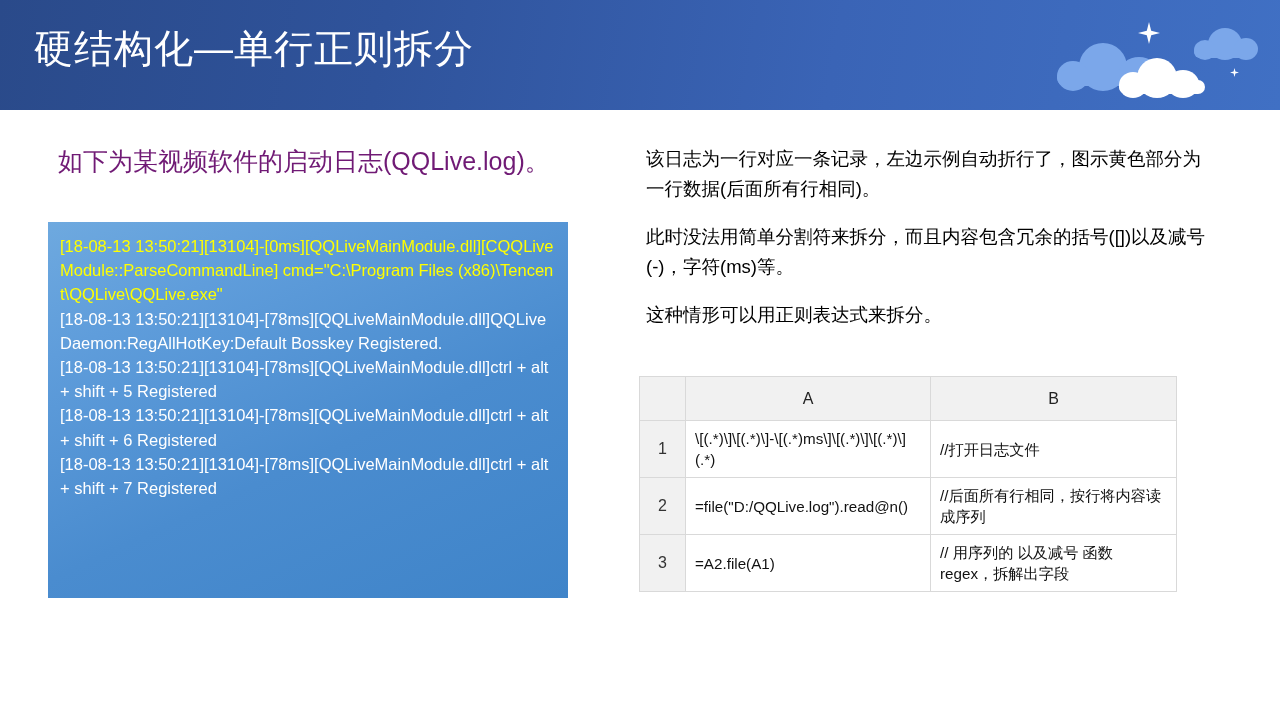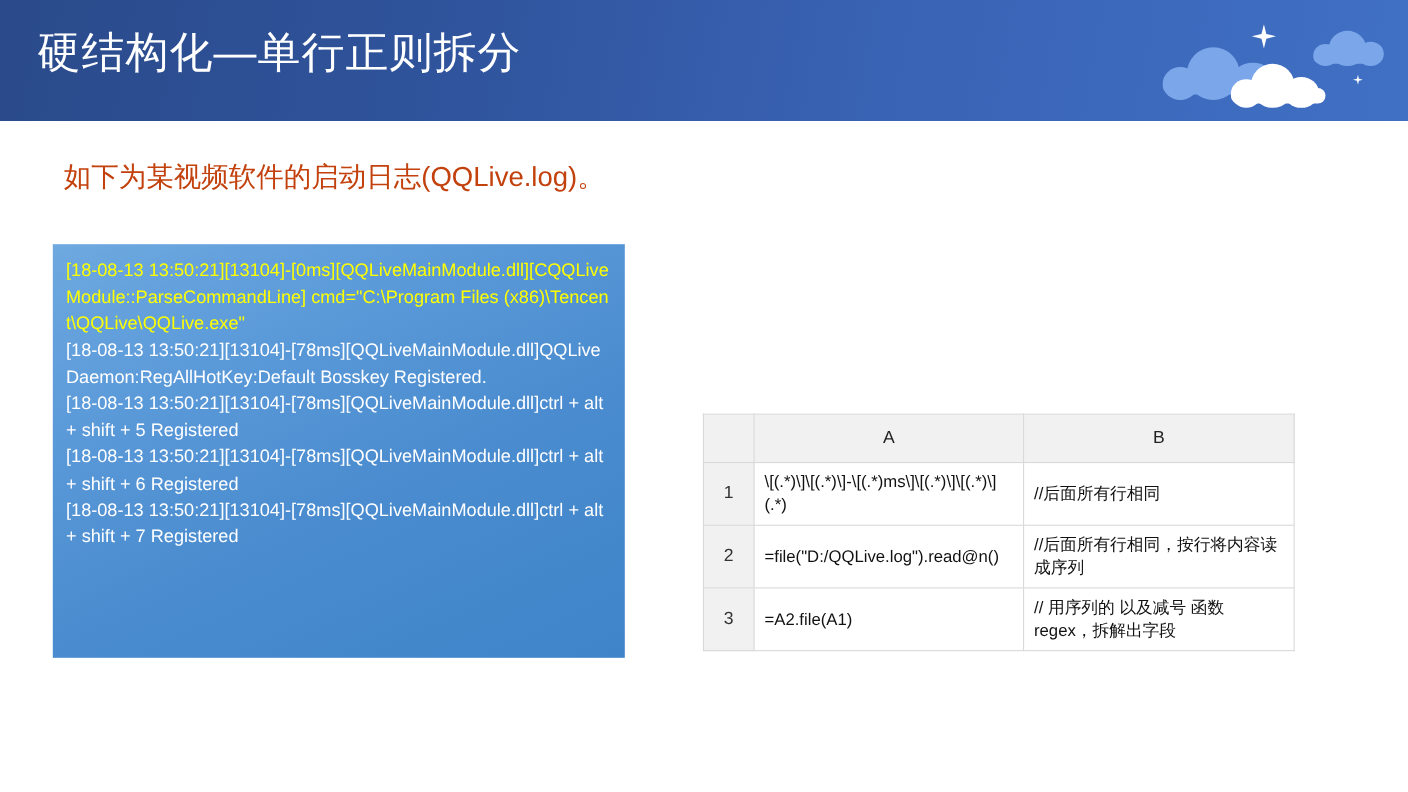--- a/index.html
+++ b/index.html
@@ -71,21 +71,21 @@
     left: 1230px; top: 68px; width: 9px; height: 9px;
     clip-path: polygon(50% 0%, 60% 40%, 100% 50%, 60% 60%, 50% 100%, 40% 60%, 0% 50%, 40% 40%);
   }
 
   
   #left-subtitle {
     position: absolute;
     left: 58px; top: 143px;
     font-size: 25px;
     line-height: 36px;
-    color: #c2410c;
+    color: #701a75;
     white-space: nowrap;
   }
 
   #log-box {
     position: absolute;
     left: 48px; top: 222px;
     width: 520px; height: 376px;
     background: linear-gradient(155deg, #6ea9df 0%, #5f9ddb 22%, #4a8ccf 58%, #3f84c9 100%);
     padding: 12px 12px 8px 12px;
     overflow: hidden;
@@ -189,39 +189,44 @@
   <div id="left-subtitle">如下为某视频软件的启动日志(QQLive.log)。</div>
 
   <div id="log-box">
     <div class="log-line hl">[18-08-13 13:50:21][13104]-[0ms][QQLiveMainModule.dll][CQQLiveModule::ParseCommandLine] cmd="C:\Program Files (x86)\Tencent\QQLive\QQLive.exe"</div>
     <div class="log-line">[18-08-13 13:50:21][13104]-[78ms][QQLiveMainModule.dll]QQLiveDaemon:RegAllHotKey:Default Bosskey Registered.</div>
     <div class="log-line">[18-08-13 13:50:21][13104]-[78ms][QQLiveMainModule.dll]ctrl + alt + shift + 5 Registered</div>
     <div class="log-line">[18-08-13 13:50:21][13104]-[78ms][QQLiveMainModule.dll]ctrl + alt + shift + 6 Registered</div>
     <div class="log-line">[18-08-13 13:50:21][13104]-[78ms][QQLiveMainModule.dll]ctrl + alt + shift + 7 Registered</div>
   </div>
 
+  <div id="right-col">
+    <p class="para">该日志为一行对应一条记录，左边示例自动折行了，图示黄色部分为一行数据(后面所有行相同)。</p>
+    <p class="para">此时没法用简单分割符来拆分，而且内容包含冗余的括号([])以及减号(-)，字符(ms)等。</p>
+    <p class="para">这种情形可以用正则表达式来拆分。</p>
+  </div>
 
   <table id="sheet">
     <colgroup>
       <col class="col-idx">
         <col class="col-a">
         <col class="col-b">
     </colgroup>
     <thead>
       <tr>
         <th></th>
         <th>A</th>
         <th>B</th>
       </tr>
     </thead>
     <tbody>
       <tr>
         <td class="idx">1</td>
         <td class="cell">\[(.*)\]\[(.*)\]-\[(.*)ms\]\[(.*)\]\[(.*)\](.*)</td>
-        <td class="cell">//后面所有行相同</td>
+        <td class="cell">//打开日志文件</td>
       </tr>
       <tr>
         <td class="idx">2</td>
         <td class="cell">=file("D:/QQLive.log").read@n()</td>
         <td class="cell">//后面所有行相同，按行将内容读成序列</td>
       </tr>
       <tr>
         <td class="idx">3</td>
         <td class="cell">=A2.file(A1)</td>
         <td class="cell">// 用序列的 以及减号 函数 regex，拆解出字段</td>

